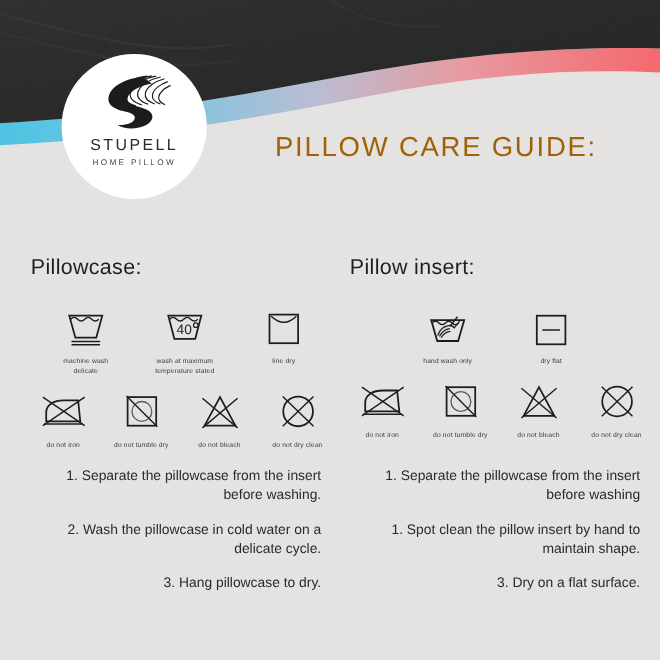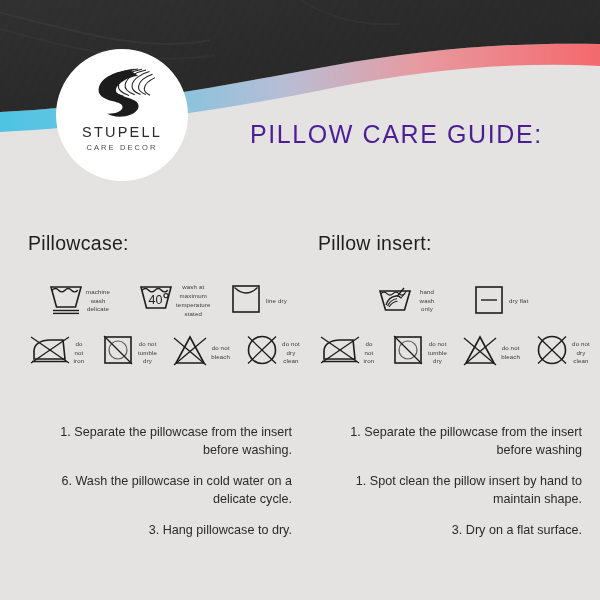--- a/index.html
+++ b/index.html
@@ -67,21 +67,21 @@
     margin-top: 3px;
   }
 
   
   .main-title {
     position: absolute;
     left: 250px;
     top: 120px;
     font-size: 25px;
     letter-spacing: 1.6px;
-    color: #4c1d95;
+    color: #a16207;
     font-weight: 400;
     z-index: 6;
   }
 
   
   .col {
     position: absolute;
     top: 232px;
   }
   .col-left { left: 28px; width: 272px; }
@@ -100,21 +100,21 @@
     display: flex;
     justify-content: center;
     align-items: flex-start;
   }
   .sym-row.row-top-left { gap: 26px; padding-left: 8px;}
   .sym-row.row-top-right { gap: 30px; }
   .sym-row.row-bottom { gap: 12px; margin-top: 10px; }
 
   .sym {
     display: flex;
-    flex-direction: row;
+    flex-direction: column;
     align-items: center;
     width: 64px;
   }
   .sym .glyph {
     height: 42px;
     display: flex;
     align-items: center;
     justify-content: center;
   }
   .sym .cap {
@@ -190,21 +190,21 @@
         <path d="M49 4.2 C36 5.6 23.5 11.8 21 20.6 C19.2 27 25 30.6 33 32.6"></path>
         <path d="M53 4.0 C41 5.6 29.5 11.6 27.3 19.8 C25.8 25.6 31 29 38.5 31.2"></path>
         <path d="M57 4.2 C46 6.0 35.5 11.8 33.6 19.4 C32.3 24.8 37.2 28.2 44 30.4"></path>
         <path d="M61 5.0 C51 7.0 41.6 12.6 40.2 19.4 C39.1 24.4 43.6 27.6 49.8 29.8"></path>
         <path d="M64.5 6.6 C56 8.8 48.2 14.0 47.1 20.0 C46.2 24.6 50.2 27.6 55.6 29.6"></path>
         <path d="M67.5 9.2 C60.6 11.6 54.4 16.2 53.6 21.2 C52.9 25.2 56.2 27.8 60.8 29.6"></path>
         <path d="M70 12.6 C64.6 15.2 59.8 19.2 59.3 23.2 C58.8 26.4 61.4 28.6 65 30.2"></path>
       </g>
     </svg>
     <div class="logo-name">STUPELL</div>
-    <div class="logo-sub">CARE DECOR</div>
+    <div class="logo-sub">HOME PILLOW</div>
   </div>
 
   <div class="main-title">PILLOW CARE GUIDE:</div>
 
   <div class="col col-left">
     <div class="col-heading">Pillowcase:</div>
 
     <div class="sym-row row-top-left">
 
       <div class="sym">
@@ -372,21 +372,21 @@
           </svg>
         </div>
         <div class="cap">do not dry clean</div>
       </div>
 
     </div>
   </div>
 
   <div class="steps steps-left">
     <div class="step">1. Separate the pillowcase from the insert before washing.</div>
-    <div class="step">6. Wash the pillowcase in cold water on a delicate cycle.</div>
+    <div class="step">2. Wash the pillowcase in cold water on a delicate cycle.</div>
     <div class="step">3. Hang pillowcase to dry.</div>
   </div>
 
   <div class="steps steps-right">
     <div class="step">1. Separate the pillowcase from the insert before washing</div>
     <div class="step">1. Spot clean the pillow insert by hand to maintain shape.</div>
     <div class="step">3. Dry on a flat surface.</div>
   </div>
 
 </div>

